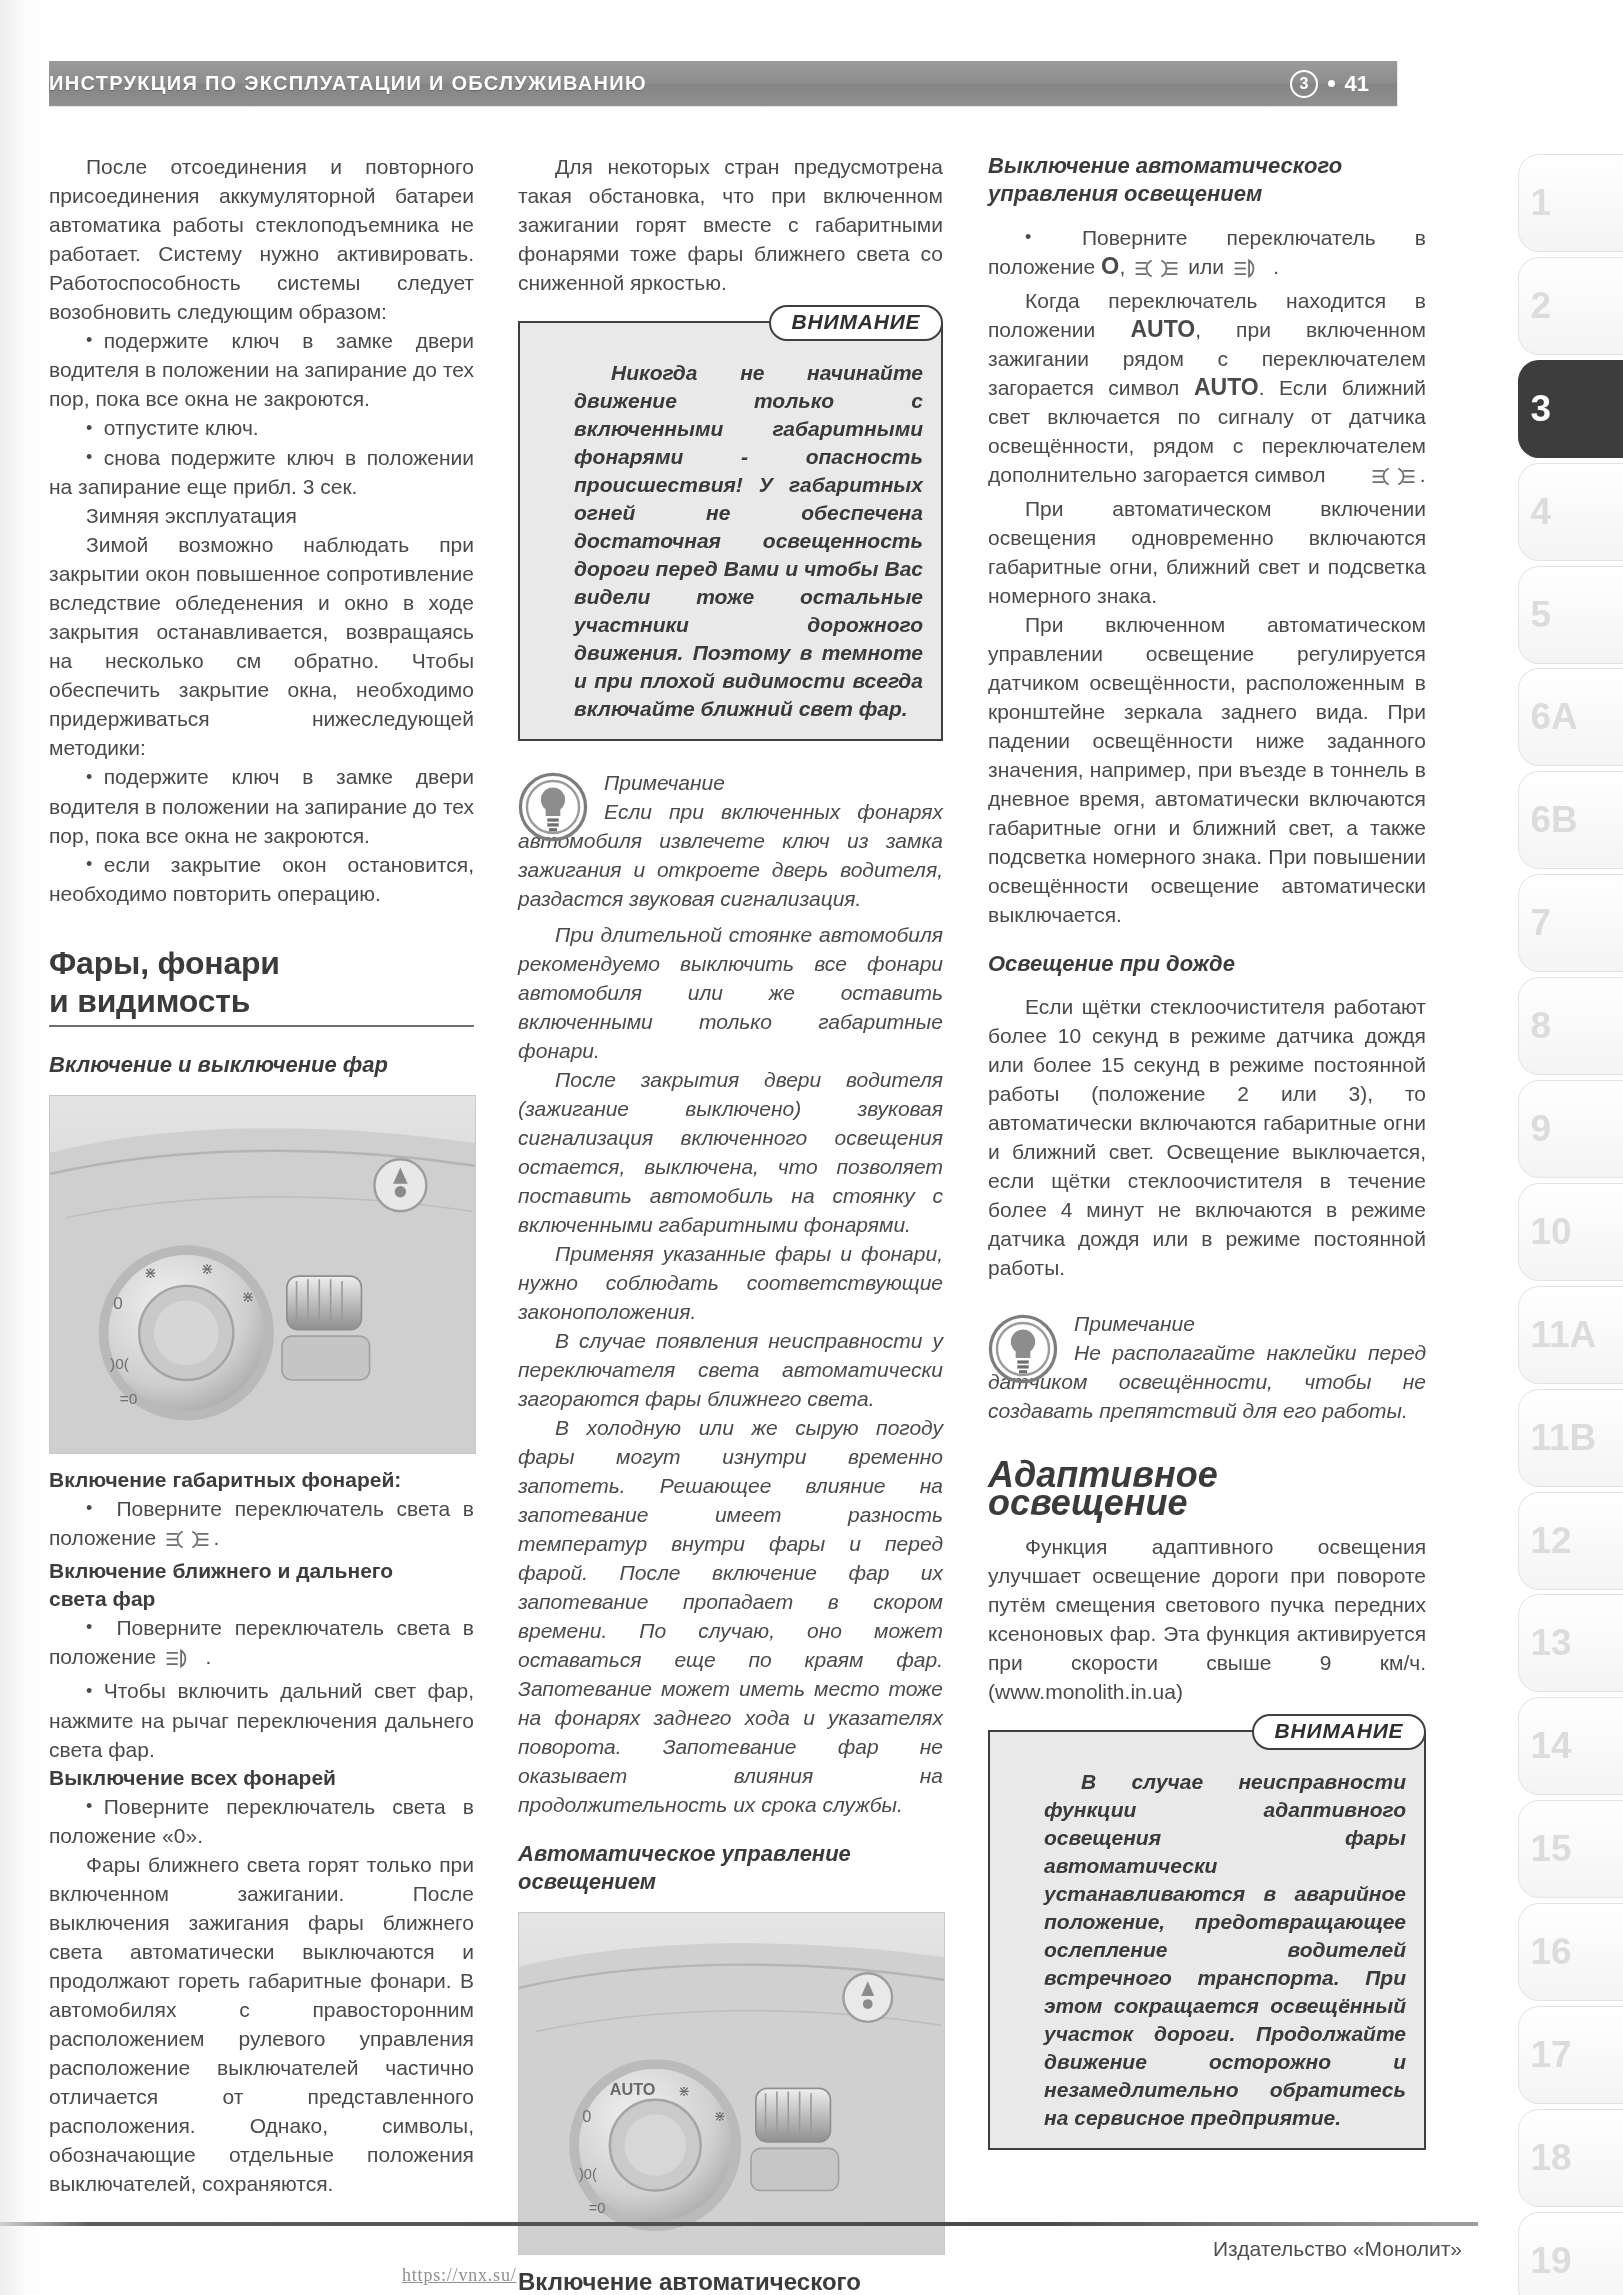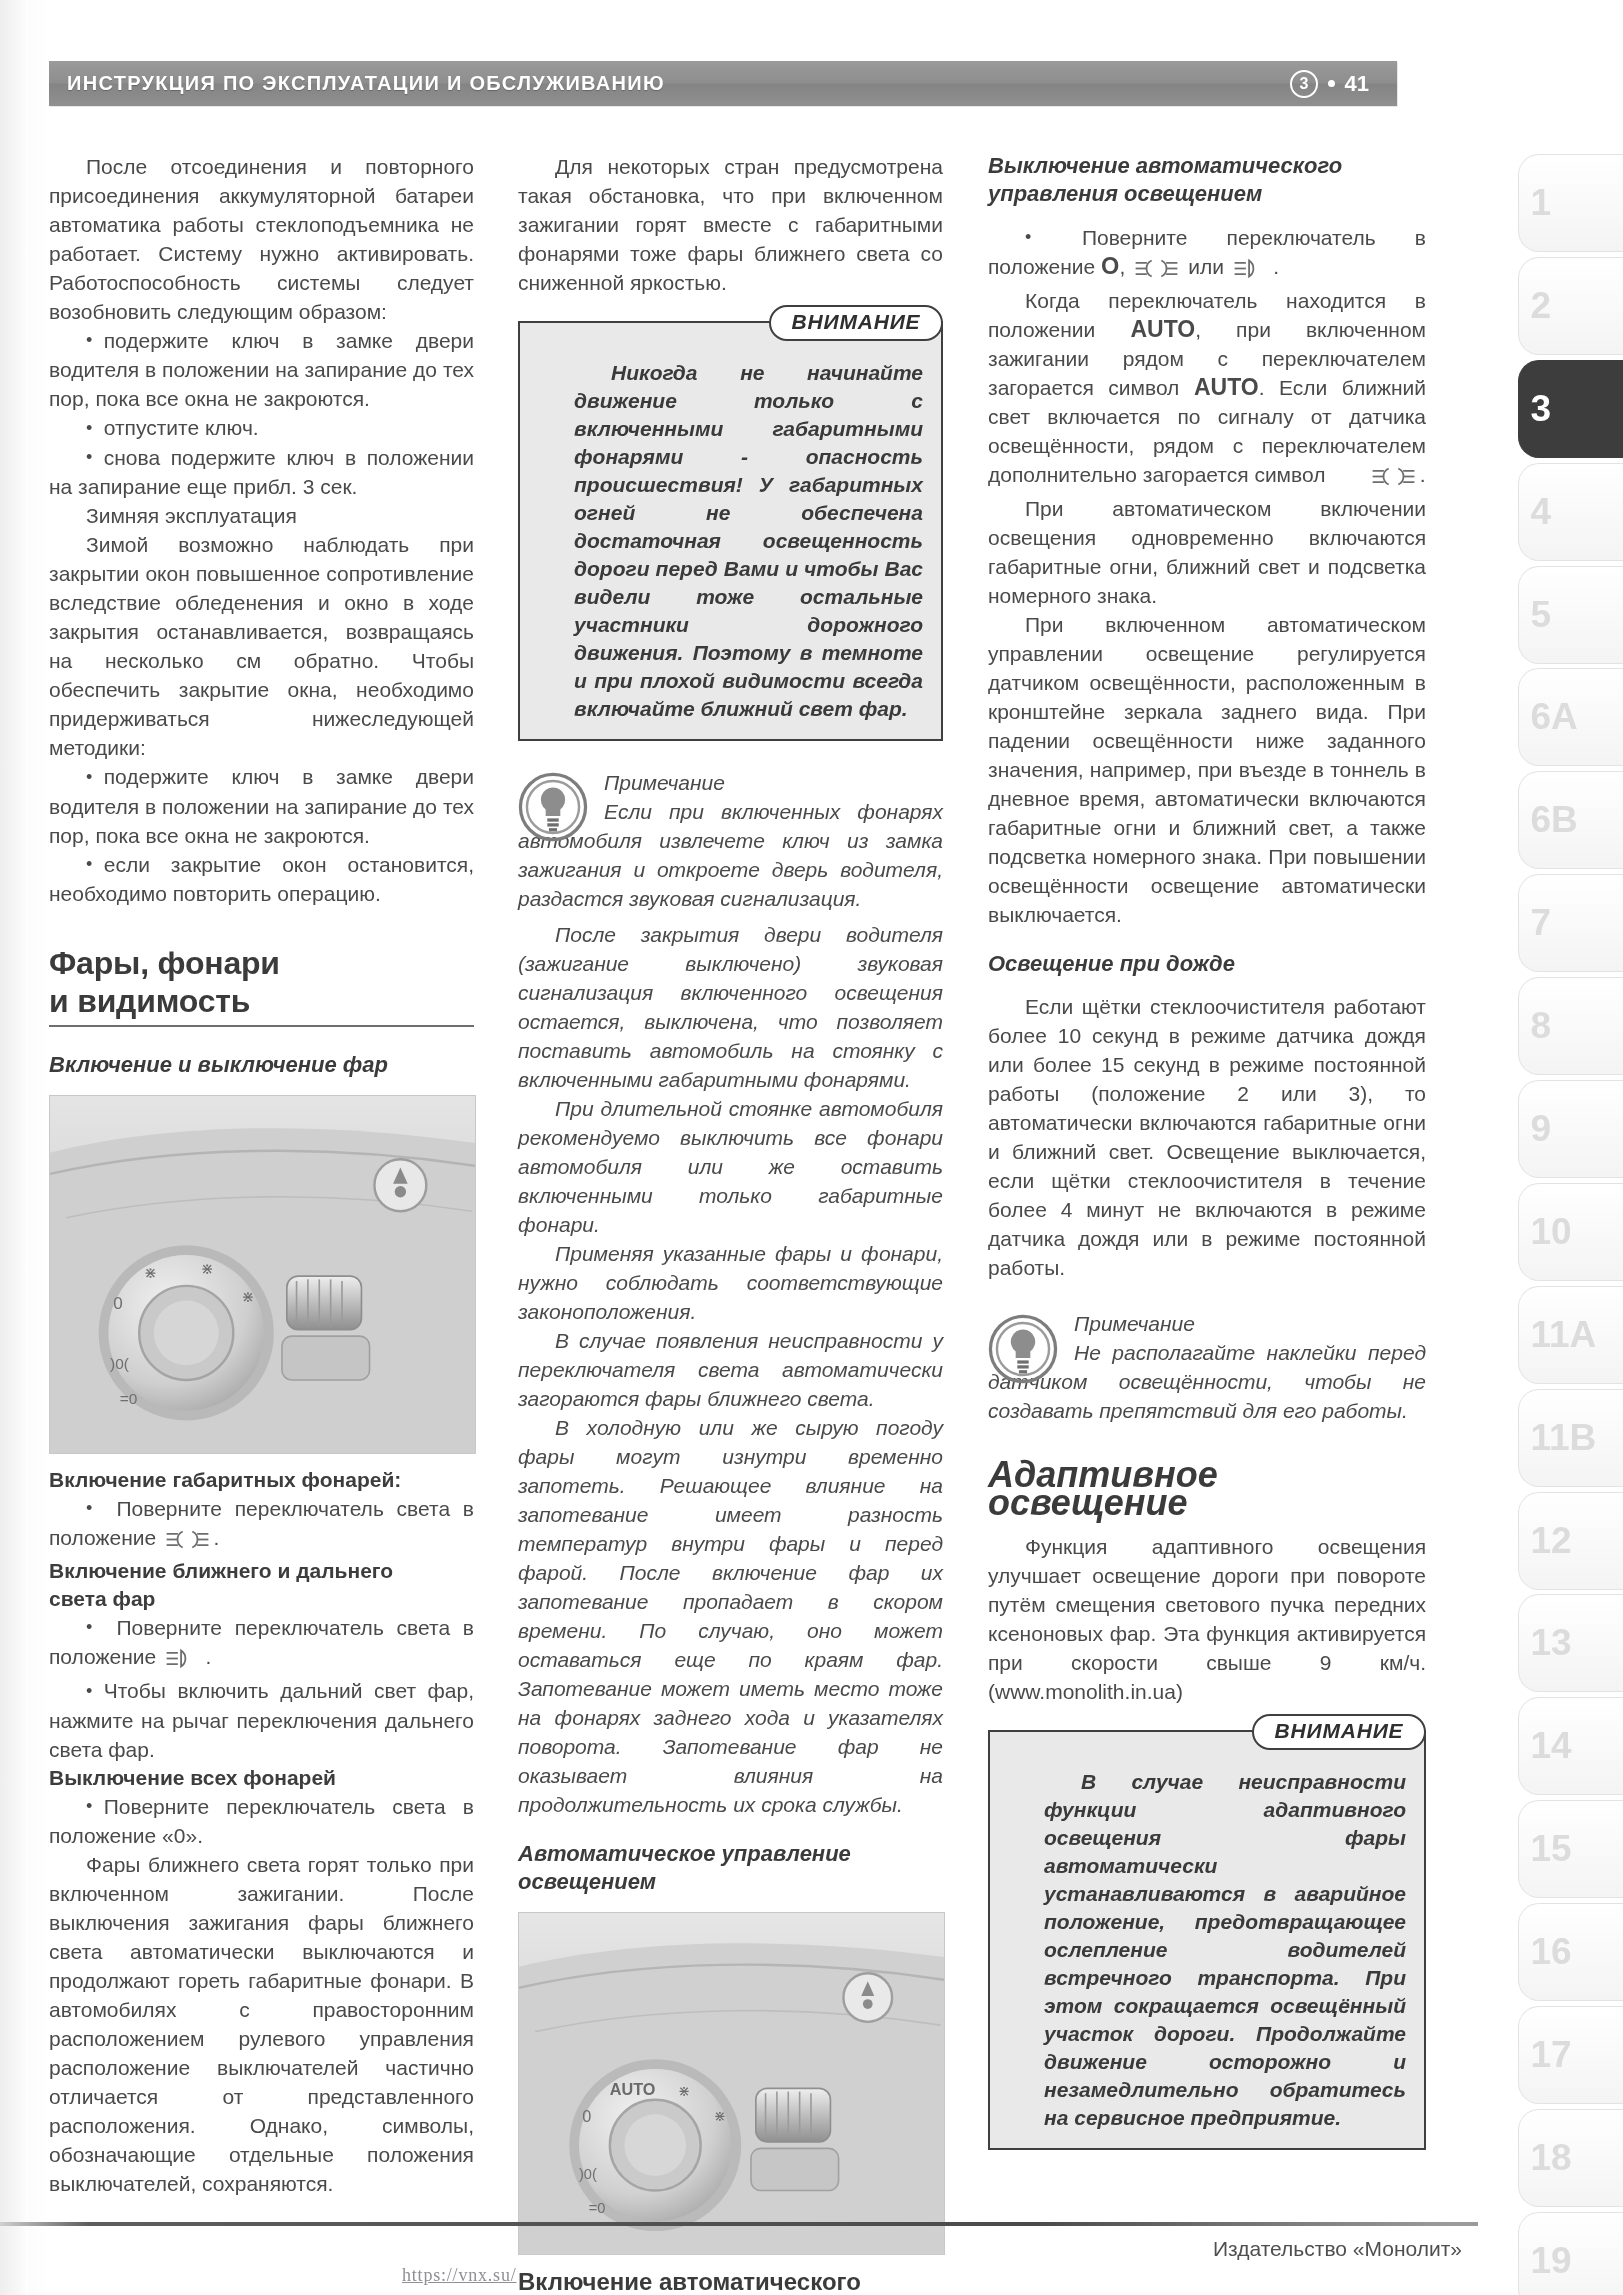--- a/index.html
+++ b/index.html
@@ -21,21 +21,21 @@
 
   
   .hdr{
     position:absolute;left:49px;top:61px;width:1348px;height:45px;
     background:linear-gradient(180deg,#9a9a9a 0%,#8e8e8e 48%,#848484 52%,#909090 100%);
     display:flex;align-items:center;justify-content:space-between;
     box-shadow:0.8px 0.8px 0 rgba(0,0,0,.12);
   }
   .hdr-title{
     color:#ffffff;font-weight:bold;font-size:20px;letter-spacing:1.3px;
-    padding-left:18px;white-space:nowrap;
+    white-space:nowrap;
     text-shadow:0 0.8px 0.8px rgba(0,0,0,.25);
   }
   .hdr-page{
     display:flex;align-items:center;gap:9.7px;padding-right:28px;
     color:#ffffff;font-weight:bold;font-size:22px;
   }
   .chap-circle{
     width:24px;height:24px;border-radius:50%;border:2px solid #ffffff;
     display:flex;align-items:center;justify-content:center;
     font-size:16px;line-height:1;font-weight:bold;
@@ -284,22 +284,22 @@
             <rect x="36" y="63" width="14" height="4" fill="#6f6f6f"></rect>
             <rect x="38" y="69" width="10" height="4" fill="#6f6f6f"></rect>
           </svg>
         </div>
         <div class="note-body">
           <div class="note-title">Примечание</div>
           <p style="font-style:italic;"><span style="display:inline-block;width:86px;"></span><span>Если при включенных фонарях автомобиля извлечете ключ из замка зажигания и откроете дверь водителя, раздастся звуковая сигнализация.</span></p>
         </div>
       </div>
 
+      <p class="ind" style="font-style:italic;">При длительной стоянке автомобиля рекомендуемо выключить все фонари автомобиля или же оставить включенными только габаритные фонари.</p>
       <p class="ind" style="font-style:italic;">После закрытия двери водителя (зажигание выключено) звуковая сигнализация включенного освещения остается, выключена, что позволяет поставить автомобиль на стоянку с включенными габаритными фонарями.</p>
-      <p class="ind" style="font-style:italic;">При длительной стоянке автомобиля рекомендуемо выключить все фонари автомобиля или же оставить включенными только габаритные фонари.</p>
       <p class="ind" style="font-style:italic;">Применяя указанные фары и фонари, нужно соблюдать соответствующие законоположения.</p>
       <p class="ind" style="font-style:italic;">В случае появления неисправности у переключателя света автоматически загораются фары ближнего света.</p>
       <p class="ind" style="font-style:italic;">В холодную или же сырую погоду фары могут изнутри временно запотеть. Решающее влияние на запотевание имеет разность температур внутри фары и перед фарой. После включение фар их запотевание пропадает в скором времени. По случаю, оно может оставаться еще по краям фар. Запотевание может иметь место тоже на фонарях заднего хода и указателях поворота. Запотевание фар не оказывает влияния на продолжительность их срока службы.</p>
 
       <h3 class="sub">
         <span>Автоматическое управление</span><br>
         <span>освещением</span>
       </h3>
 
       <div class="photo" style="height:341px;">

